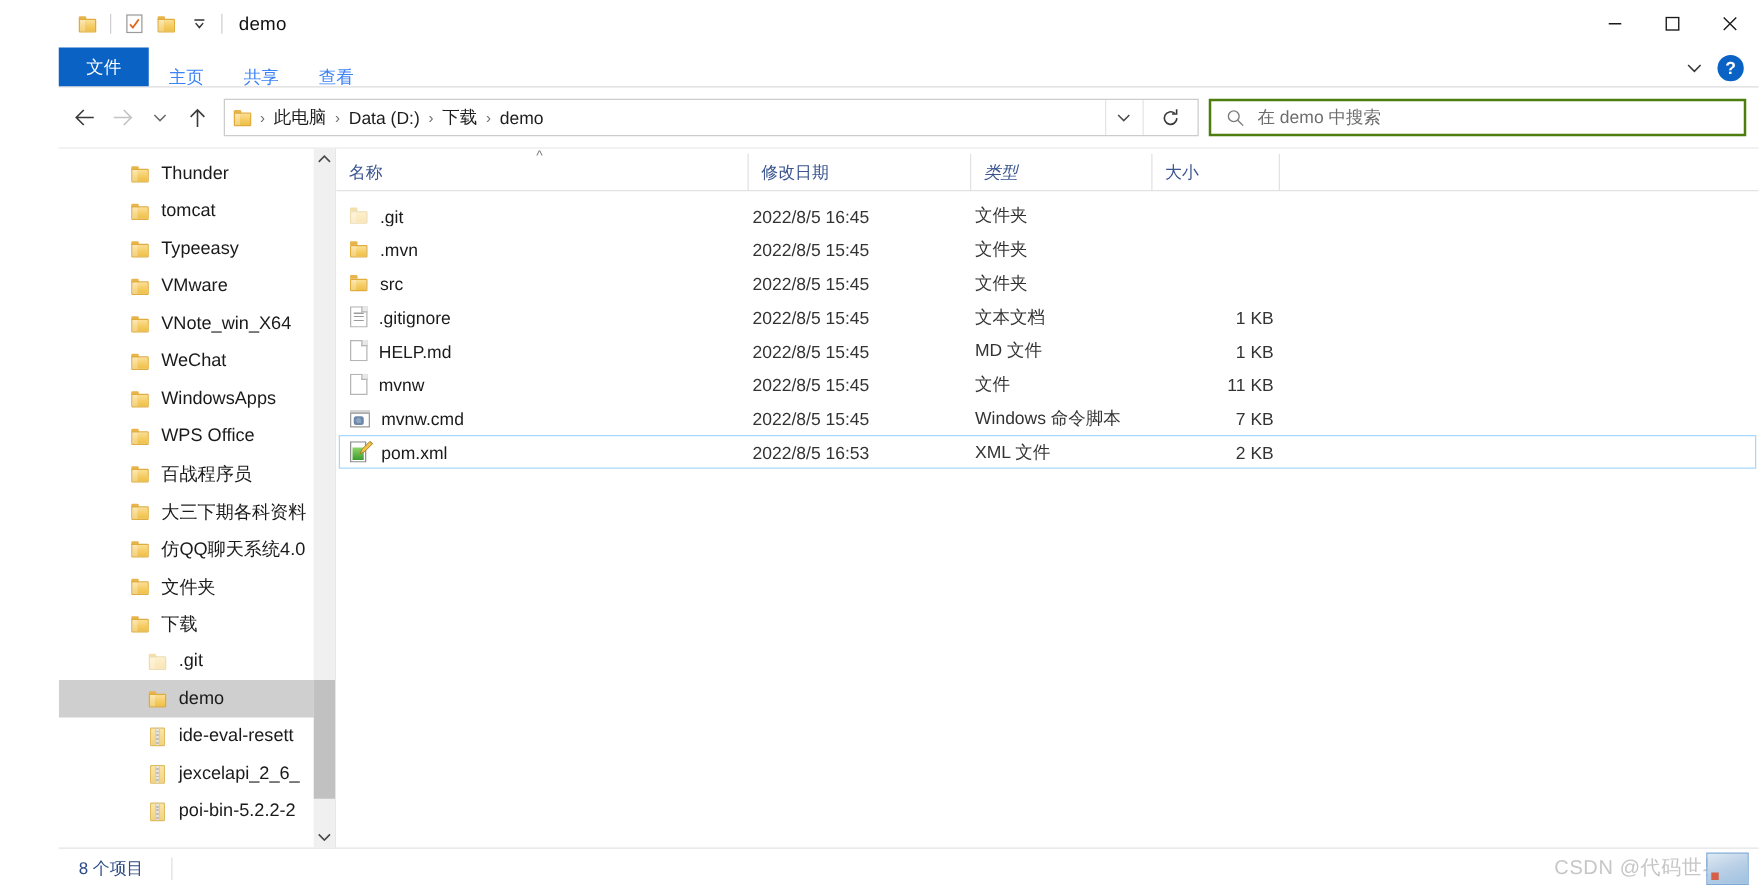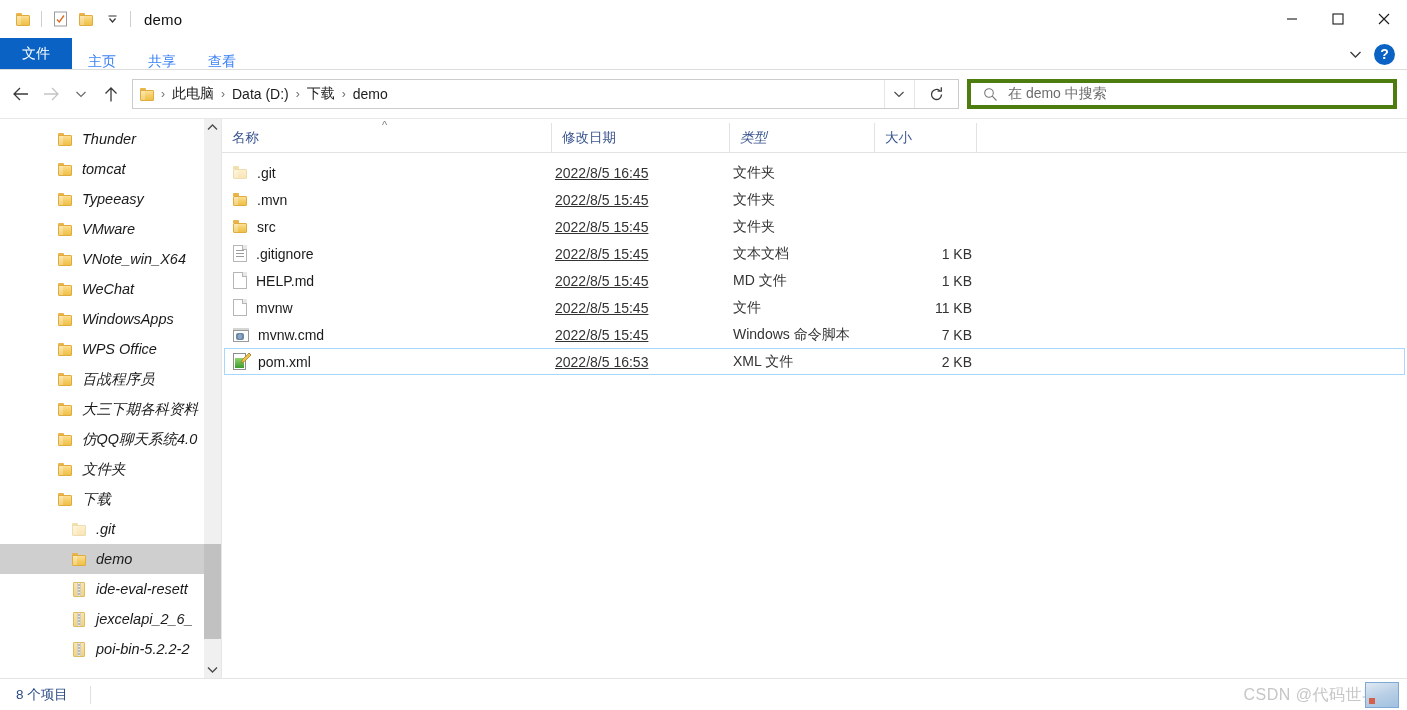--- a/index.html
+++ b/index.html
@@ -8,21 +8,21 @@
     width: 1407px; height: 710px;
     overflow: hidden;
     background: #ffffff;
     font-family: "Liberation Sans", "DejaVu Sans", sans-serif;
     -webkit-font-smoothing: antialiased;
   }
   #window {
     position: relative;
     width: 1407px; height: 710px;
     background: #ffffff;
-    display: flex; flex-direction: column;
+    display: flex; flex-direction: column; padding-left: 47px;
   }
 
   
   .titlebar {
     height: 38px; min-height: 38px;
     display: flex; align-items: center;
     background: #ffffff;
     position: relative;
   }
   .qat { display: flex; align-items: center; padding-left: 10px; gap: 0px; }
@@ -134,21 +134,21 @@
     width: 28px; display: flex; align-items: center; justify-content: center;
     border-left: 1px solid #e5e5e5;
   }
   .addr-refresh {
     position: absolute; right: 0; top: 0; bottom: 0;
     width: 44px; display: flex; align-items: center; justify-content: center;
     border-left: 1px solid #e5e5e5;
   }
   .searchbox {
     width: 430px; height: 30px;
-    border: 4px solid #4d7c0f;
+    border: 2px solid #4d7c0f;
     background: #ffffff;
     display: flex; align-items: center;
     margin-left: 8px;
     gap: 10px; padding-left: 12px;
   }
   .search-ph { font-size: 14px; color: #6d6d6d; }
 
   
   .body-area {
     flex: 1;
@@ -159,21 +159,21 @@
   }
 
   
   .navpane {
     width: 222px; min-width: 222px;
     position: relative;
     overflow: hidden;
     background: #ffffff;
     border-right: 1px solid #e6e6e6;
   }
-  .tree { padding-top: 5px; font-style: italic; }
+  .tree { padding-top: 5px; }
   .tree-item {
     height: 30px;
     display: flex; align-items: center;
     gap: 9px;
     font-size: 14.5px; color: #1a1a1a;
     white-space: nowrap;
   }
   .tree-item.selected { background: #cfcfcf; }
   .lvl1 { padding-left: 58px; }
   .lvl2 { padding-left: 72px; }
@@ -242,21 +242,21 @@
     font-size: 14px; color: #1a1a1a;
     border: 1px solid transparent;
     margin: 0 2px;
     padding-left: 8px;
   }
   .row.selected { background: #ffffff; border-color: #a6d8ff; }
   .cell-name {
     width: 322px; display: flex; align-items: center; gap: 9px;
     white-space: nowrap; overflow: hidden;
   }
-  .cell-date { width: 178px; color: #333; text-decoration: underline; }
+  .cell-date { width: 178px; color: #333; }
   .cell-type { width: 145px; color: #333; }
   .cell-size { width: 94px; text-align: right; color: #333; }
 
   
   .doc { position: relative; width: 14px; height: 17px; display:inline-block; }
   .doc .page {
     position: absolute; inset: 0;
     background: #ffffff; border: 1px solid #b5b5b5;
   }
   .doc .fold {

